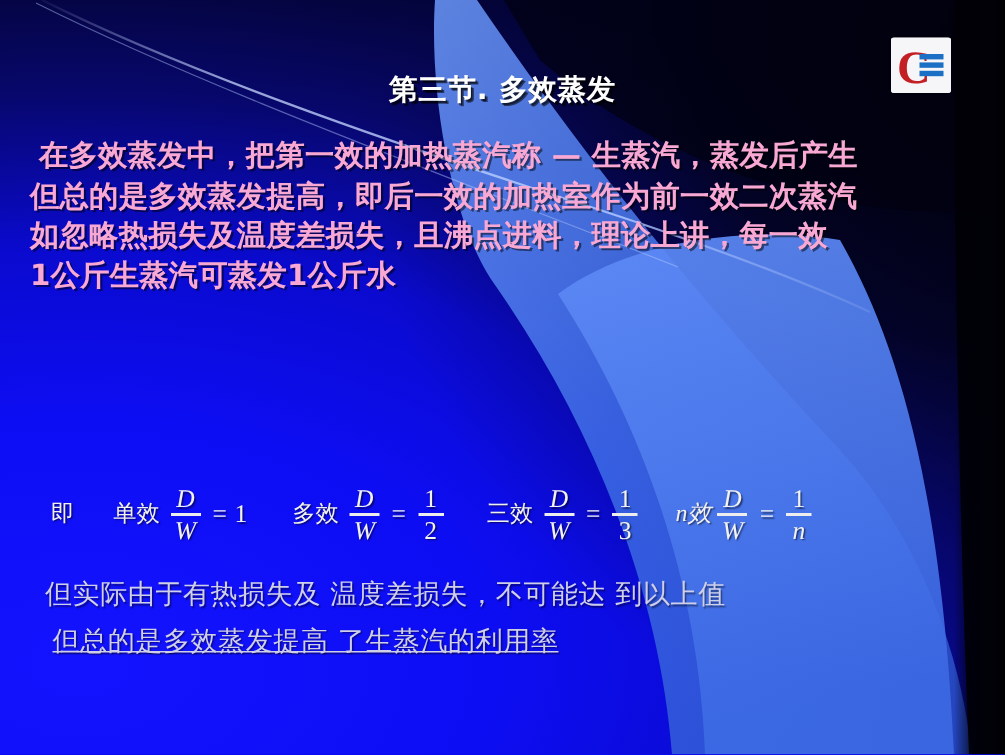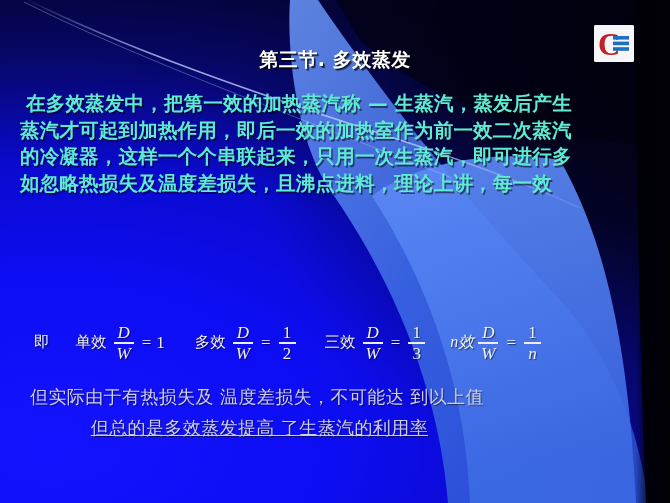--- a/index.html
+++ b/index.html
@@ -35,21 +35,21 @@
     position:absolute;left:0;right:0;top:47px;
     text-align:center;
     color:#FFFFFF;font-weight:bold;font-size:19px;letter-spacing:0.5px;
     text-shadow:2px 2px 0 rgba(0,0,0,0.55), 1px 1px 0 rgba(0,0,0,0.5);
     font-family:"DejaVu Sans","Liberation Sans",sans-serif;
   }
   .body-block{
     position:absolute;left:26px;right:20px;top:91px;
   }
   .body-line{
-    color:#5eead4;font-weight:bold;font-size:19.5px;line-height:26.6px;
+    color:#f9a8d4;font-weight:bold;font-size:19.5px;line-height:26.6px;
     letter-spacing:0.2px;
     text-shadow:1.5px 1.5px 0 rgba(0,0,0,0.5);
     white-space:nowrap;
     font-family:"DejaVu Sans","Liberation Sans",sans-serif;
   }
   .body-line.indent-left{margin-left:-6px;}
   
   .formula-row{
     position:absolute;left:34px;top:324px;
     display:flex;align-items:center;
@@ -83,21 +83,20 @@
   .f-one{font-size:17px;}
   
   .dim-block{
     position:absolute;left:30px;top:381px;
   }
   .dim-line{
     color:#CFCFE8;font-size:18px;line-height:31px;font-weight:normal;
     letter-spacing:0.4px;white-space:nowrap;
     text-shadow:1px 1px 1px rgba(0,0,0,0.45);
     font-family:"DejaVu Sans","Liberation Sans",sans-serif;
-    text-align:center;
   }
   .dim-line.second{margin-left:5px;text-decoration:underline;}
 </style>
 </head>
 <body>
 
 <div id="slide">
 
   <div class="bg-base"></div>
 
@@ -163,23 +162,23 @@
       <rect x="19" y="11" width="16" height="3.6" fill="#1B6FC4"></rect>
       <rect x="19" y="16.6" width="16" height="3.6" fill="#1B6FC4"></rect>
       <rect x="19" y="22.2" width="16" height="3.6" fill="#1B6FC4"></rect>
     </svg>
   </div>
 
   <div class="title">第三节. 多效蒸发</div>
 
   <div class="body-block">
     <div class="body-line">在多效蒸发中，把第一效的加热蒸汽称 — 生蒸汽，蒸发后产生</div>
-    <div class="body-line indent-left">蒸汽才可起到加热作用，即后一效的加热室作为前一效二次蒸汽</div>
-    <div class="body-line indent-left">的冷凝器，这样一个个串联起来，只用一次生蒸汽，即可进行多</div>
+    <div class="body-line indent-left">但总的是多效蒸发提高，即后一效的加热室作为前一效二次蒸汽</div>
     <div class="body-line indent-left">如忽略热损失及温度差损失，且沸点进料，理论上讲，每一效</div>
+    <div class="body-line indent-left">1公斤生蒸汽可蒸发1公斤水</div>
   </div>
 
   <div class="formula-row">
     <span class="f-label">即</span>
     <span class="f-gap-a"></span>
 
     <span class="f-item">
       <span class="f-label">单效</span>
       <span class="frac">
         <span class="num">D</span>

